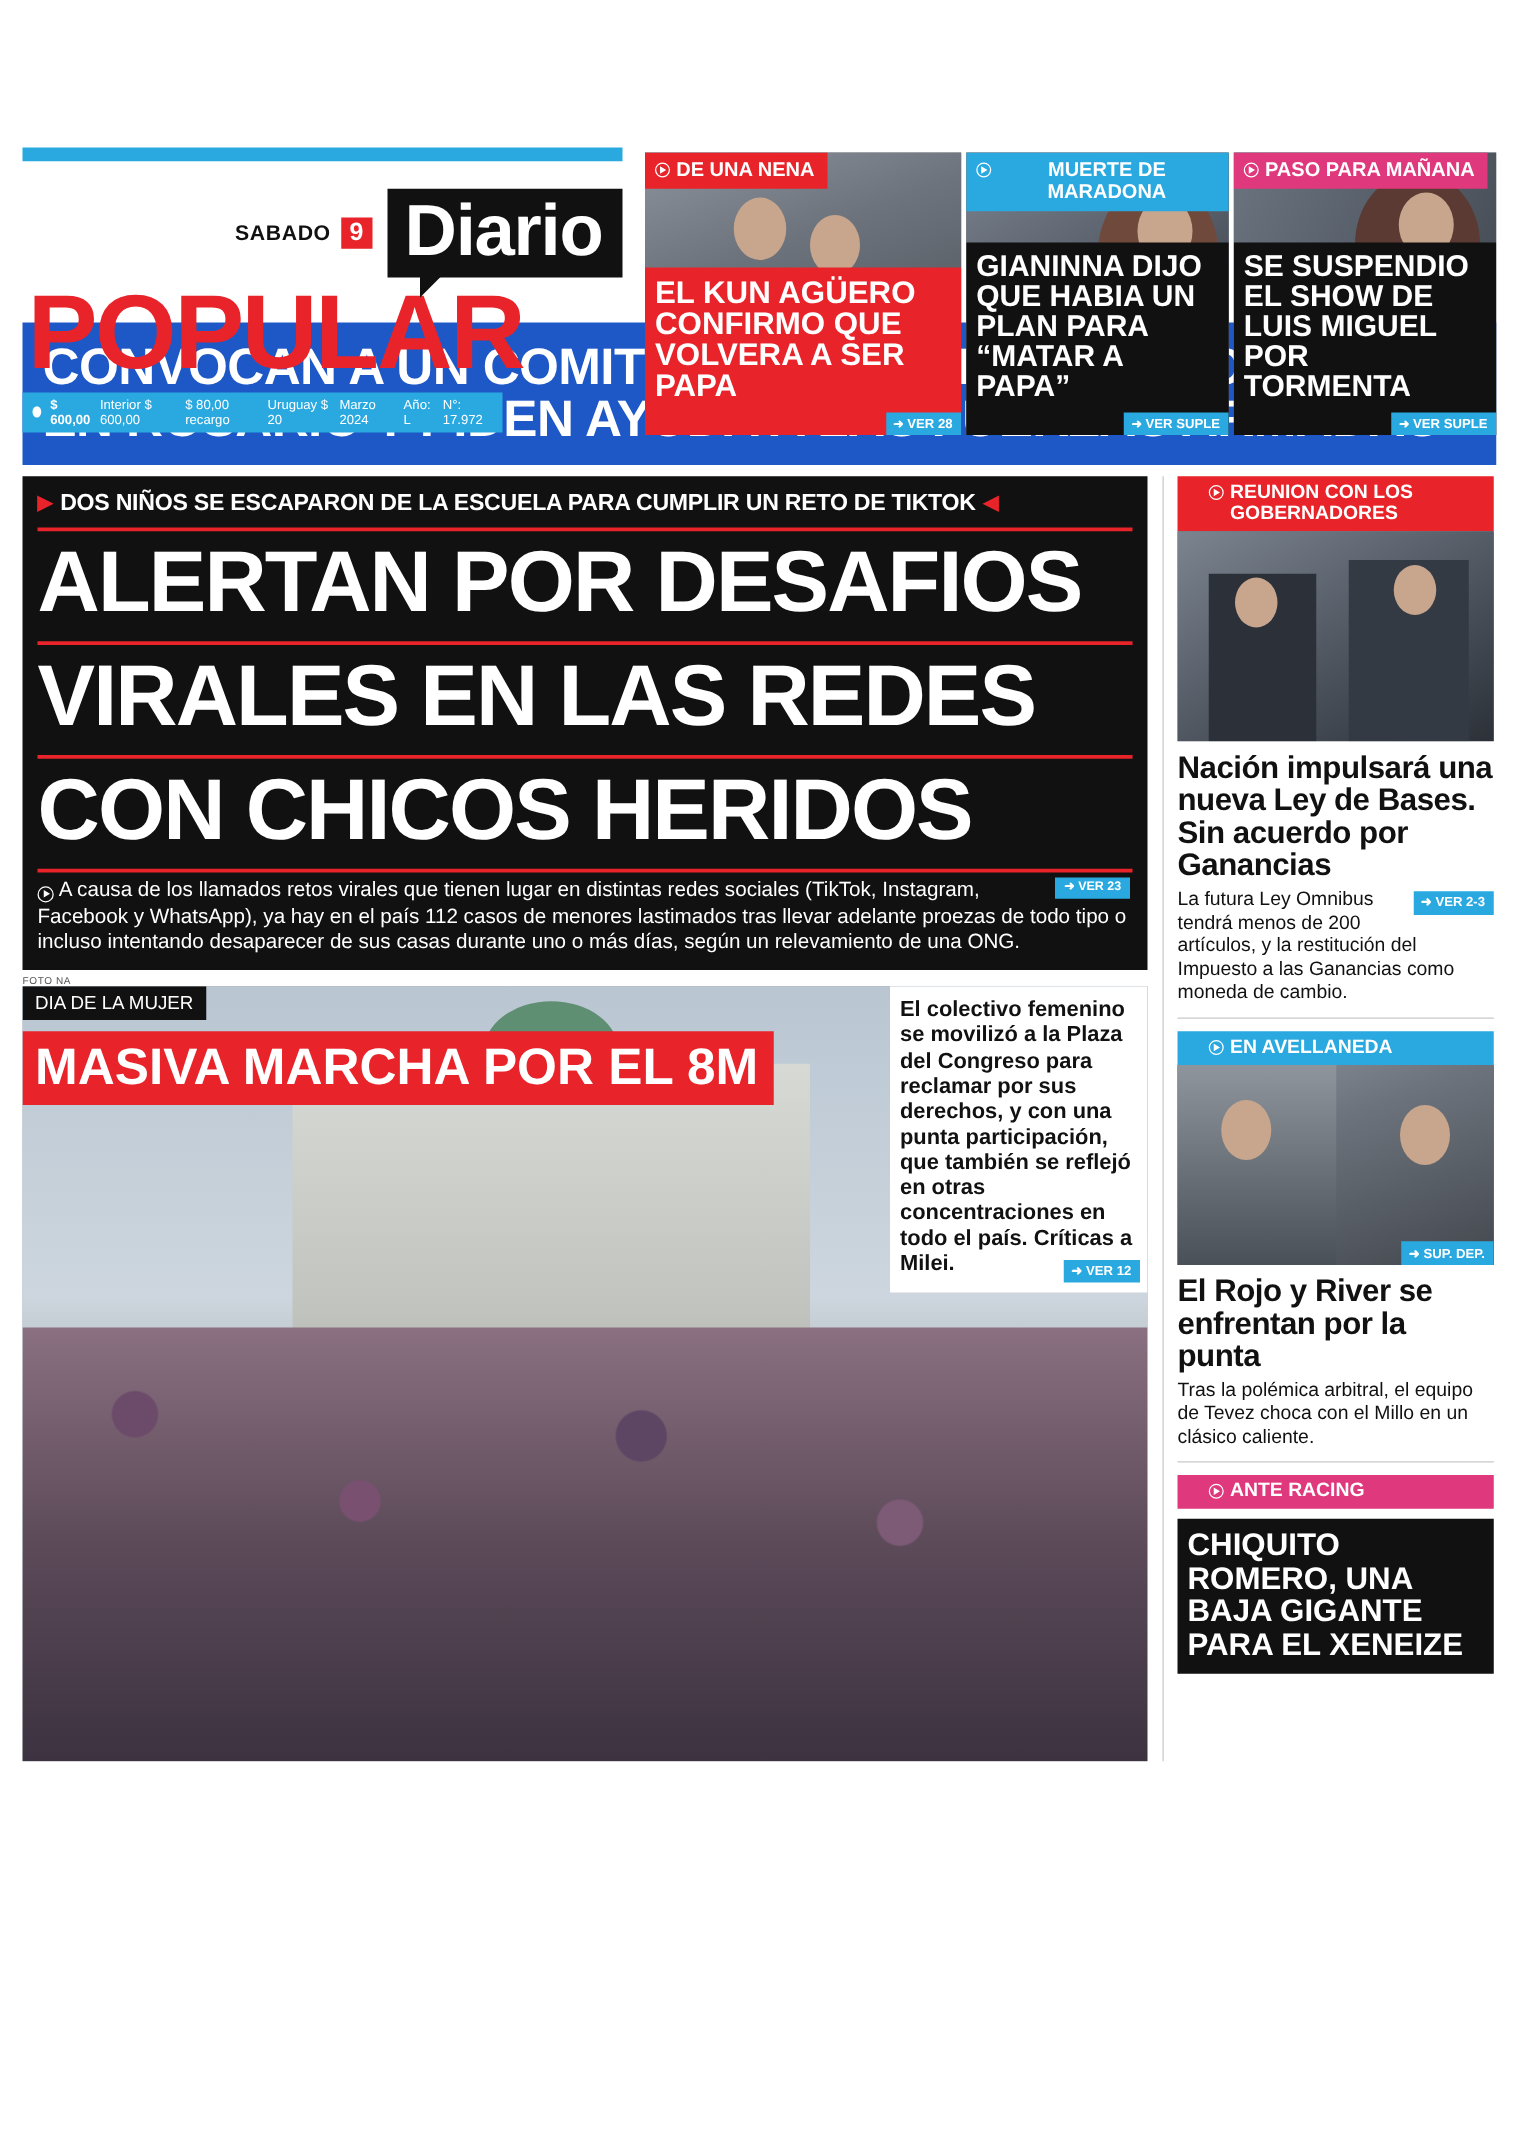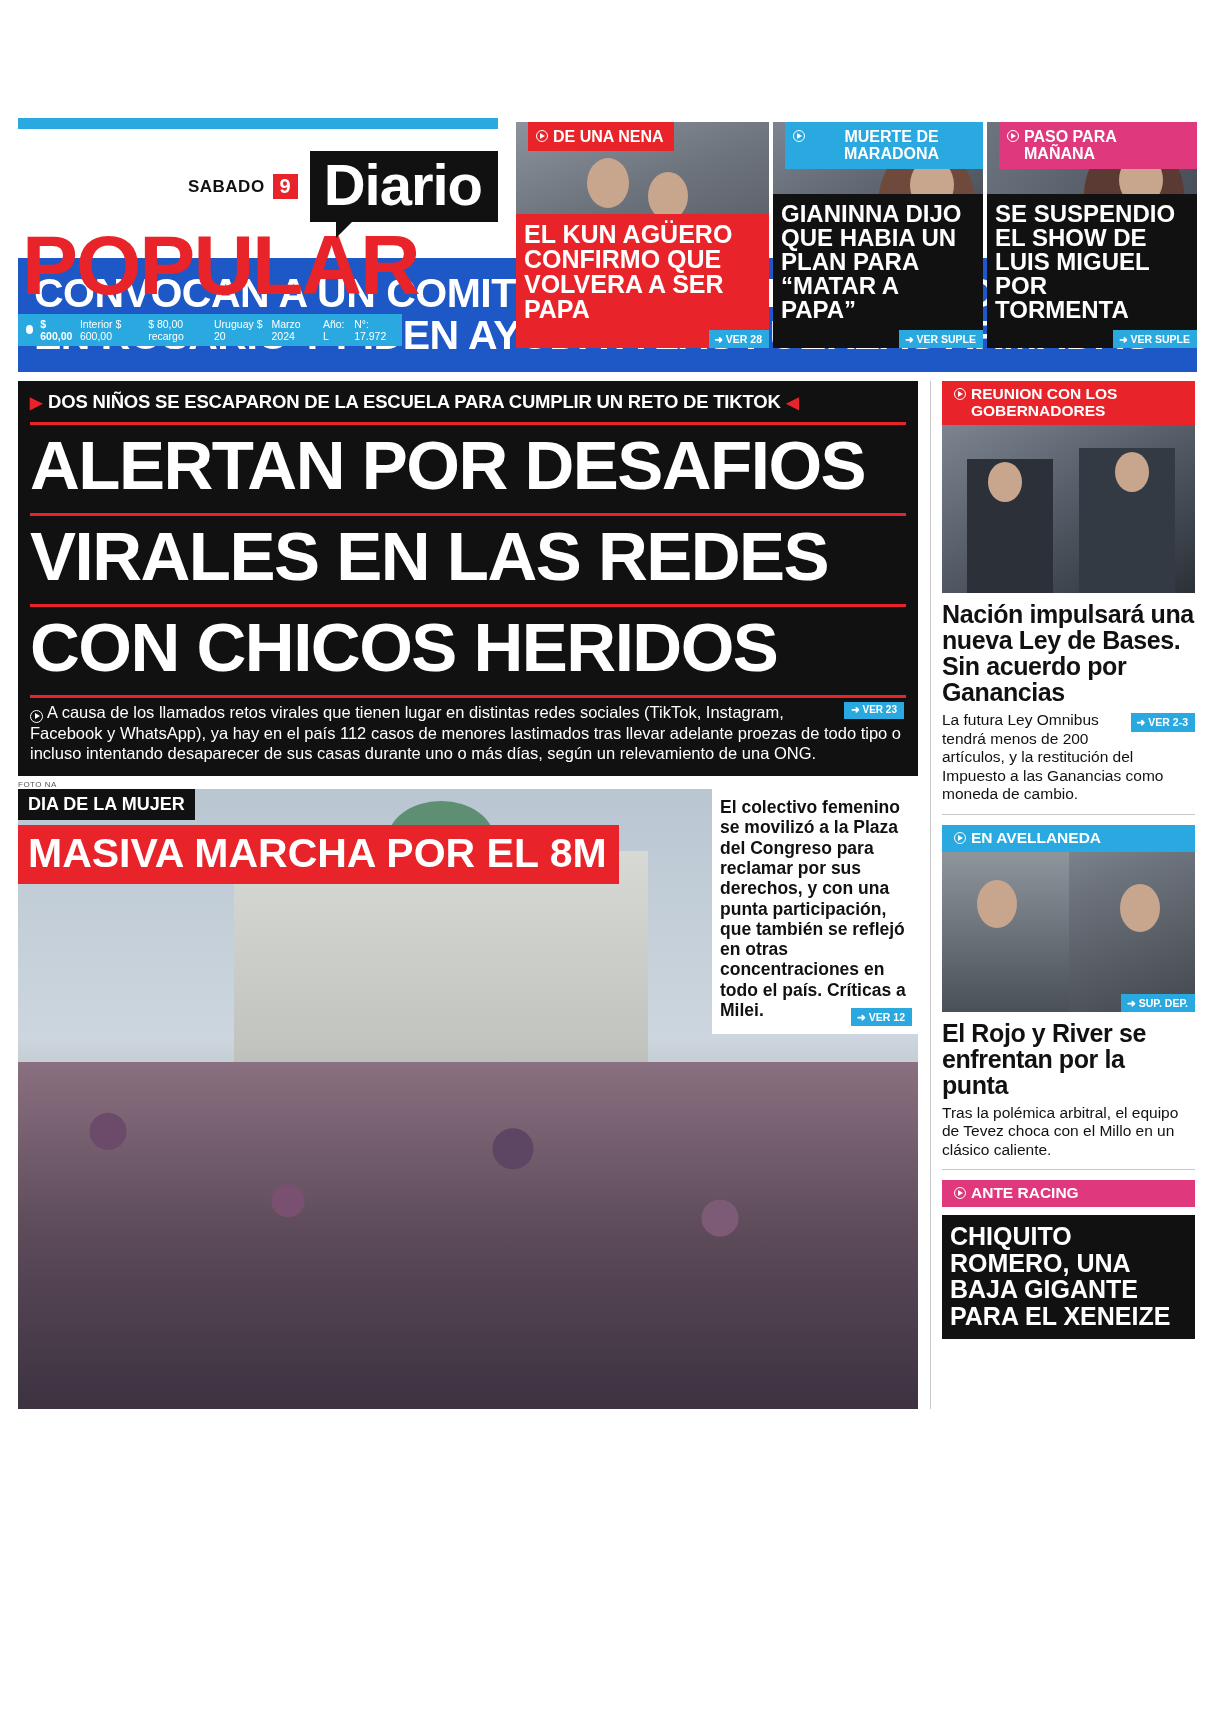--- a/index.html
+++ b/index.html
@@ -46,21 +46,21 @@
   
   .teasers { display: flex; gap: 4px; margin-left: 18px; padding-top: 4px; }
   .teaser { position: relative; }
   .t1 { width: 253px; }
   .t2 { width: 210px; }
   .t3 { width: 210px; }
   .teaser-photo { width: 100%; height: 226px; background: #5a5f66; position: relative; overflow: hidden; }
   .teaser-label {
     position: absolute; top: 0; left: 0; color: #fff; font-weight: bold;
     font-size: 16px; padding: 6px 10px 6px 8px; line-height: 1.08; z-index: 4;
-    display: flex; align-items: flex-start; gap: 5px; margin-left: 12px;
+    display: flex; align-items: flex-start; gap: 5px;
   }
   .lbl-red { background: #e8242a; }
   .lbl-cyan { background: #29a9e0; text-align: center; }
   .lbl-pink { background: #e0387c; }
   .play-wrap { width: 12px; height: 12px; border-radius: 50%; border: 1.5px solid #fff; display: inline-flex; align-items: center; justify-content: center; margin-top: 2px; flex: none; }
   .play-wrap .tri { width: 0; height: 0; border-left: 5px solid #fff; border-top: 3px solid transparent; border-bottom: 3px solid transparent; margin-left: 1px; }
   .teaser-text {
     position: absolute; bottom: 0; left: 0; right: 0; color: #fff;
     font-weight: bold; line-height: 1.0; padding: 8px 10px 26px 8px; z-index: 3;
   }
@@ -96,35 +96,35 @@
   .lead-body .c { display: inline-flex; width: 13px; height: 13px; border-radius: 50%; border: 1.5px solid #fff; align-items: center; justify-content: center; margin-right: 4px; vertical-align: -1px;}
   .lead-body .c .tri { width: 0; height: 0; border-left: 5px solid #fff; border-top: 3px solid transparent; border-bottom: 3px solid transparent; margin-left: 1px;}
   .ver-inline { background: #29a9e0; color: #fff; font-size: 10px; font-weight: bold; padding: 2px 7px; float: right; margin-left: 8px; }
 
   
   .photoblock { position: relative; margin-top: 4px; }
   .fotona { font-size: 8px; color: #555; letter-spacing: 0.5px; }
   .photo-main { position: relative; width: 900px; height: 620px; overflow: hidden; background: #9aa3ad; }
   .dia-mujer {
     position: absolute; top: 0; left: 0; background: #111; color: #fff;
-    font-weight: bold; font-size: 18px; padding: 5px 10px; z-index: 5;
+    font-weight: normal; font-size: 15px; padding: 5px 10px; z-index: 5;
   }
   .masiva {
     position: absolute; top: 36px; left: 0; background: #e8242a; color: #fff;
     font-weight: bold; font-size: 41px; line-height: 1.0; padding: 8px 12px 10px 10px; z-index: 5;
   }
   .caption {
     position: absolute; top: 0; right: 0; width: 206px; background: #fff; color: #111;
     font-weight: bold; font-size: 17.5px; line-height: 1.16; padding: 8px 6px 8px 8px; z-index: 5;
   }
   .caption .ver { position: static; display: inline-block; margin-top: 8px; float: right; }
 
   
   .r-label {
-    color: #fff; font-weight: bold; font-size: 15.5px; padding: 5px 12px;
+    color: #fff; font-weight: bold; font-size: 15.5px; padding: 5px 25px;
     display: flex; align-items: flex-start; gap: 5px; line-height: 1.08;
   }
   .r-photo { width: 100%; height: 168px; background: #4e5560; position: relative; overflow: hidden; }
   .r-head { font-weight: bold; font-size: 25px; line-height: 1.04; margin-top: 8px; color: #111; letter-spacing: -0.4px; }
   .r-body { font-size: 15.5px; line-height: 1.2; margin-top: 6px; color: #111; }
   .r-body .ver { position: static; float: right; margin-top: 2px; }
   .hr { height: 1px; background: #c9c9c9; margin: 10px 0; }
   .r-photo2 { width: 100%; height: 160px; background: #3f444b; position: relative; overflow: hidden; }
   .chiq { background: #111; color: #fff; font-weight: bold; font-size: 25px; line-height: 1.06; padding: 8px 8px 10px 8px; margin-top: 8px; }
 

